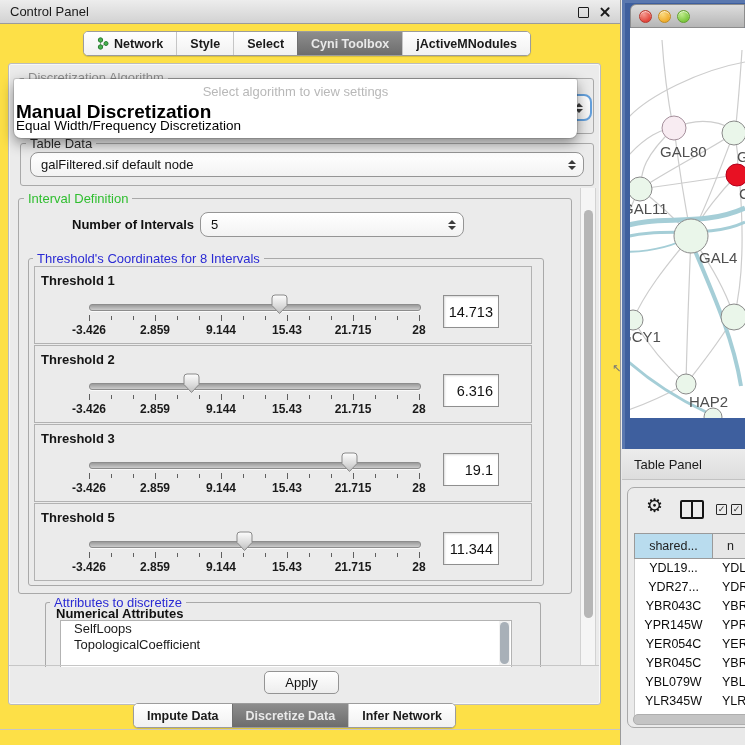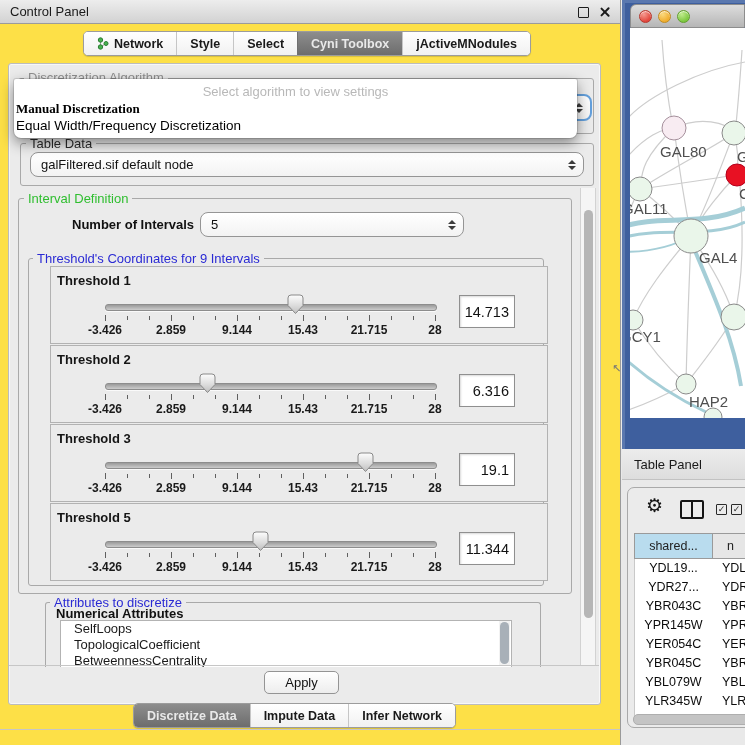--- a/index.html
+++ b/index.html
@@ -38,25 +38,25 @@
       border-radius:8px;font-size:13px;color:#111;display:flex;align-items:center;
       padding-left:10px;box-sizing:border-box;}
   .stepper{position:absolute;right:7px;top:50%;transform:translateY(-50%);display:flex;flex-direction:column;gap:2px;}
   .stepper .up{width:0;height:0;border-left:4px solid transparent;border-right:4px solid transparent;border-bottom:4px solid #3c3c3c;}
   .stepper .dn{width:0;height:0;border-left:4px solid transparent;border-right:4px solid transparent;border-top:4px solid #3c3c3c;}
 
   
   #algo-popup{position:absolute;left:14px;top:79px;width:563px;height:59px;background:#fff;
       border-radius:2px 2px 7px 7px;box-shadow:0 5px 14px rgba(0,0,0,.45),0 0 0 1px rgba(0,0,0,.12);z-index:30;}
   #algo-popup .hint{position:absolute;left:0;right:0;top:5px;text-align:center;color:#b8b8b8;font-size:13px;}
-  #algo-popup .item1{position:absolute;left:2px;top:22px;font-size:13px;font-weight:bold;color:#000;font-family:Liberation Serif, serif;}
+  #algo-popup .item1{position:absolute;left:2px;top:22px;font-size:19px;font-weight:bold;color:#000;}
   #algo-popup .item2{position:absolute;left:2px;top:39px;font-size:13.5px;color:#000;}
 
   
-  #thr-stack{position:absolute;left:34px;top:266px;width:434px;margin-left:16px;}
+  #thr-stack{position:absolute;left:34px;top:266px;width:434px;}
   .thpanel{position:relative;width:496px;height:76px;background:#ebebeb;border:1px solid #b2b2b2;margin-bottom:1px;}
   .thr-label{position:absolute;left:6px;top:6px;font-size:13px;font-weight:bold;color:#151515;}
   .track{position:absolute;left:54px;top:37px;width:330px;height:5px;border-radius:3px;
       background:linear-gradient(#9a9a9a,#cccccc);border:1px solid #8d8d8d;box-shadow:0 1px 0 #fafafa;}
   .thumb{position:absolute;top:27px;z-index:2;}
   .tick{position:absolute;width:1px;background:#5f5f5f;}
   .tlabel{position:absolute;transform:translateX(-50%);font-size:12px;font-weight:bold;color:#1a1a1a;white-space:nowrap;top:56px;}
   .valbox{position:absolute;left:408px;top:28px;width:56px;height:33px;background:#fff;border:1px solid #8f8f8f;
       box-shadow:inset 1px 1px 2px rgba(0,0,0,.15);font-size:14.5px;color:#111;
       display:flex;align-items:center;justify-content:flex-end;padding-right:5px;box-sizing:border-box;}
@@ -184,21 +184,21 @@
     <div class="abs" style="left:72px;top:217px;font-size:13px;font-weight:bold;">Number of Intervals</div>
     <div class="combo" style="left:200px;top:212px;width:264px;height:25px;">
       <span>5</span>
       <span class="stepper">
           <span class="up"></span>
           <span class="dn"></span>
         </span>
     </div>
 
     <div class="groupbox" style="left:28px;top:258px;width:514px;height:326px;"></div>
-    <div class="group-title" style="left:33px;top:251px;color:#2a2ad4;">Threshold's Coordinates for 9 Intervals</div>
+    <div class="group-title" style="left:33px;top:251px;color:#2a2ad4;">Threshold's Coordinates for 8 Intervals</div>
 
     <div id="thr-stack">
         <div class="thpanel">
           <div class="thr-label">Threshold 1</div>
           <div class="track"></div>
           <div class="tick" style="left: 54px; top: 48px; height: 6px;"></div>
           <div class="tick" style="left: 76px; top: 49px; height: 4px;"></div>
           <div class="tick" style="left: 98px; top: 49px; height: 4px;"></div>
           <div class="tick" style="left: 120px; top: 48px; height: 6px;"></div>
           <div class="tick" style="left: 142px; top: 49px; height: 4px;"></div>
@@ -343,38 +343,37 @@
           <div class="valbox">11.344</div>
         </div>
       </div>
 
     <div class="groupbox" style="left:45px;top:602px;width:494px;height:64px;border-bottom:none;border-radius:3px 3px 0 0;"></div>
     <div class="group-title" style="left:50px;top:595px;color:#2a2ad4;">Attributes to discretize</div>
     <div class="abs" style="left:56px;top:606px;font-size:13px;font-weight:bold;">Numerical Attributes</div>
     <div id="attr-list">
         <div class="attr-item">SelfLoops</div>
         <div class="attr-item">TopologicalCoefficient</div>
-        <div class="attr-item">BetweennessCentrality</div>
       </div>
     <div id="attr-vscroll">
         <div id="attr-vthumb"></div>
       </div>
 
     <div id="main-vtrack"></div>
     <div id="main-vthumb"></div>
 
     <div class="sep-line" style="left:9px;top:665px;width:590px;height:1px;"></div>
     <div class="btn" style="left:264px;top:671px;width:73px;height:21px;">Apply</div>
 
     <div class="seg-bar" id="bottom-tabs" style="left:133px;top:703px;">
+        <div class="seg">
+          <span>Impute Data</span>
+        </div>
         <div class="seg selected">
           <span>Discretize Data</span>
-        </div>
-        <div class="seg">
-          <span>Impute Data</span>
         </div>
         <div class="seg">
           <span>Infer Network</span>
         </div>
       </div>
     <div class="sep-line" style="left:0;top:729px;width:620px;height:1px;"></div>
   </div>
 
   <div class="cursor-arrow">↖</div>
 

